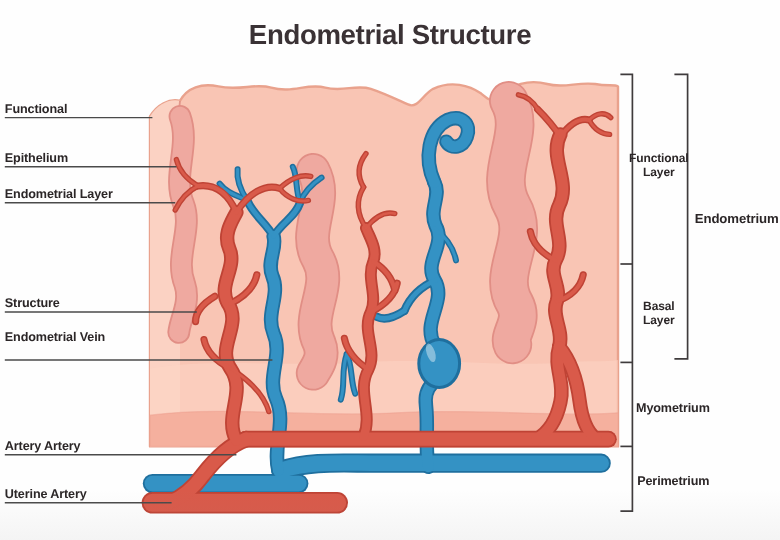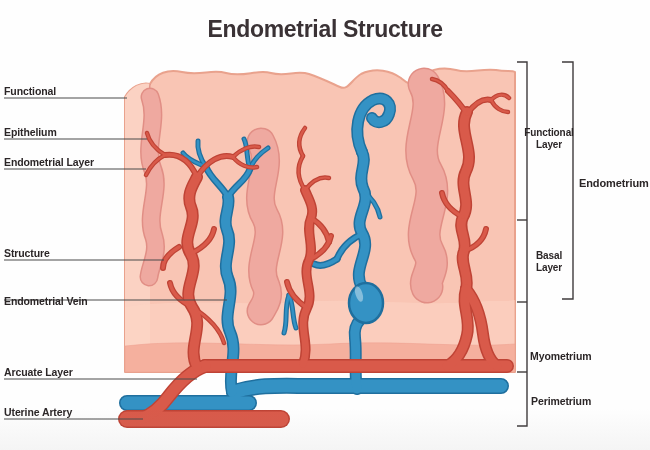--- a/index.html
+++ b/index.html
@@ -200,23 +200,23 @@
       <path d="M562,62 H573 V299 H562"></path>
     </g>
   </svg>
 
   <div class="title">Endometrial Structure</div>
 
   <div class="lbl left" style="top:85px">Functional</div>
   <div class="lbl left" style="top:126px">Epithelium</div>
   <div class="lbl left" style="top:156px">Endometrial Layer</div>
   <div class="lbl left" style="top:247px">Structure</div>
-  <div class="lbl left" style="top:295px">Endometrial Vein</div>
-  <div class="lbl left" style="top:366px">Arcuate Layer</div>
+  <div class="lbl left" style="top:275px">Endometrial Vein</div>
+  <div class="lbl left" style="top:366px">Artery Artery</div>
   <div class="lbl left" style="top:406px">Uterine Artery</div>
 
   <div class="lbl rc" style="top:250px">Basal Layer</div>
   <div class="lbl rc" style="top:127px">Functional Layer</div>
   <div class="lbl" style="left:579px;top:177px;font-size:11px">Endometrium</div>
-  <div class="lbl" style="left:530px;top:350px">Myometrium</div>
+  <div class="lbl" style="left:530px;top:334px">Myometrium</div>
   <div class="lbl" style="left:531px;top:395px">Perimetrium</div>
 
 </div>
 
 </body></html>

